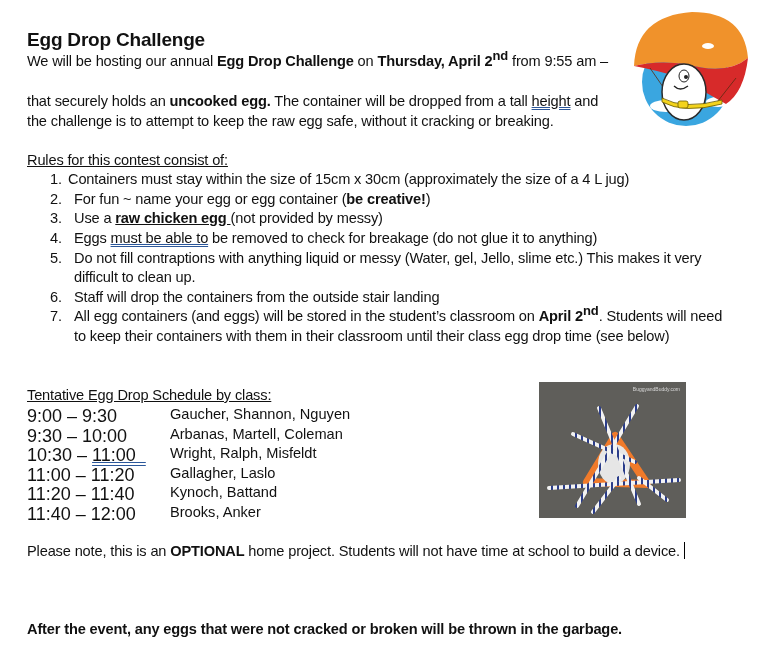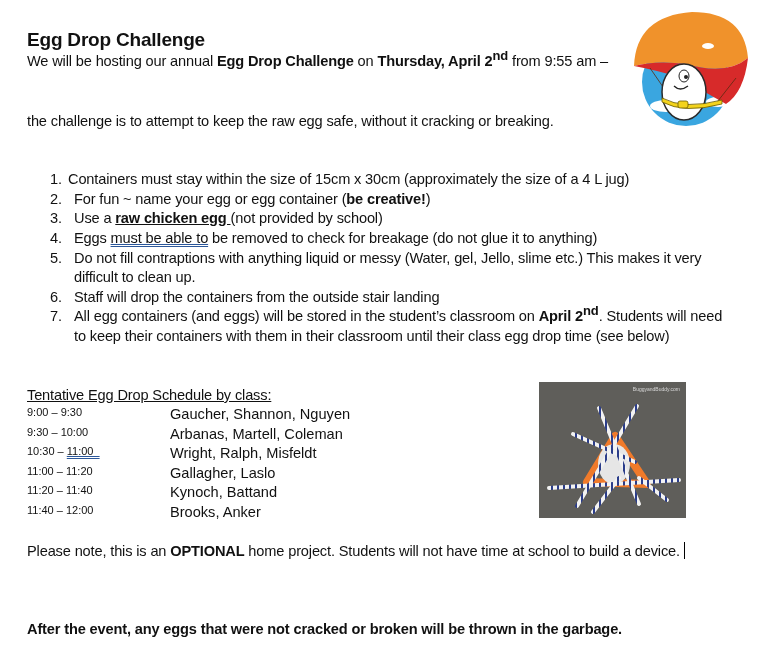--- a/index.html
+++ b/index.html
@@ -8,50 +8,52 @@
   .doc{position:absolute;left:0;top:0;width:760px;height:665px;}
   .title{position:absolute;left:27px;top:29px;font-size:19px;font-weight:bold;letter-spacing:-0.2px;}
   .line{position:absolute;left:27px;font-size:14.6px;white-space:nowrap;letter-spacing:-0.15px;}
   .b{font-weight:bold;}
   .u{text-decoration:underline;}
   .bi{font-weight:bold;text-decoration:underline;}
   .spell{text-decoration:underline;text-decoration-color:#2b579a;text-decoration-style:double;}
   sup{font-size:13px;line-height:0;vertical-align:6px;}
   .li{position:absolute;font-size:14.6px;white-space:nowrap;letter-spacing:-0.15px;}
   .num{position:absolute;left:50px;font-size:14.6px;}
-  .sched-time{position:absolute;left:27px;font-size:11px;white-space:nowrap;}
+  .sched-time{position:absolute;left:27px;font-size:18px;white-space:nowrap;}
   .sched-cls{position:absolute;left:170px;font-size:14.6px;white-space:nowrap;}
   .cursor{display:inline-block;width:1px;height:17px;background:#000;vertical-align:-3px;margin-left:4px;}
   .parachute{position:absolute;left:626px;top:6px;width:124px;height:124px;}
   .photo{position:absolute;left:539px;top:382px;width:147px;height:136px;background:#5f5e5a;overflow:hidden;}
   .wm{position:absolute;right:6px;top:4px;font-size:5px;color:#d8d8d8;}
 </style>
 </head>
 <body>
 
 <div class="doc">
 
   <div class="title">Egg Drop Challenge</div>
 
   <div class="line" style="top:53px"><span>We will be hosting our annual </span><span class="b">Egg Drop Challenge</span><span> on </span><span class="b"><span>Thursday, April 2</span><sup>nd</sup></span><span> from 9:55 am –</span></div>
+  <div class="line" style="top:93px"><span>that securely holds an </span><span class="b">uncooked egg.</span><span> The container will be dropped from a tall </span><span class="spell">height</span><span> and</span></div>
   <div class="line" style="top:113px">the challenge is to attempt to keep the raw egg safe, without it cracking or breaking.</div>
 
+  <div class="line u" style="top:152px">Rules for this contest consist of:</div>
 
   <div>
     <div>
       <span class="num" style="top:171px">1.</span>
       <span class="li" style="left:68px;top:171px">Containers must stay within the size of 15cm x 30cm (approximately the size of a 4 L jug)</span>
     </div>
     <div>
       <span class="num" style="top:191px">2.</span>
       <span class="li" style="left:74px;top:191px"><span>For fun ~ name your egg or egg container (</span><span class="b">be creative!</span><span>)</span></span>
     </div>
     <div>
       <span class="num" style="top:210px">3.</span>
-      <span class="li" style="left:74px;top:210px"><span>Use a </span><span class="bi">raw chicken egg </span><span> (not provided by school)</span></span>
+      <span class="li" style="left:74px;top:210px"><span>Use a </span><span class="bi">raw chicken egg </span><span> (not provided by messy)</span></span>
     </div>
     <div>
       <span class="num" style="top:230px">4.</span>
       <span class="li" style="left:74px;top:230px"><span>Eggs </span><span class="spell">must be able to</span><span> be removed to check for breakage (do not glue it to anything)</span></span>
     </div>
     <div>
       <span class="num" style="top:250px">5.</span>
       <span class="li" style="left:74px;top:250px">Do not fill contraptions with anything liquid or messy (Water, gel, Jello, slime etc.) This makes it very</span>
       <span class="li" style="left:74px;top:269px">difficult to clean up.</span>
     </div>

